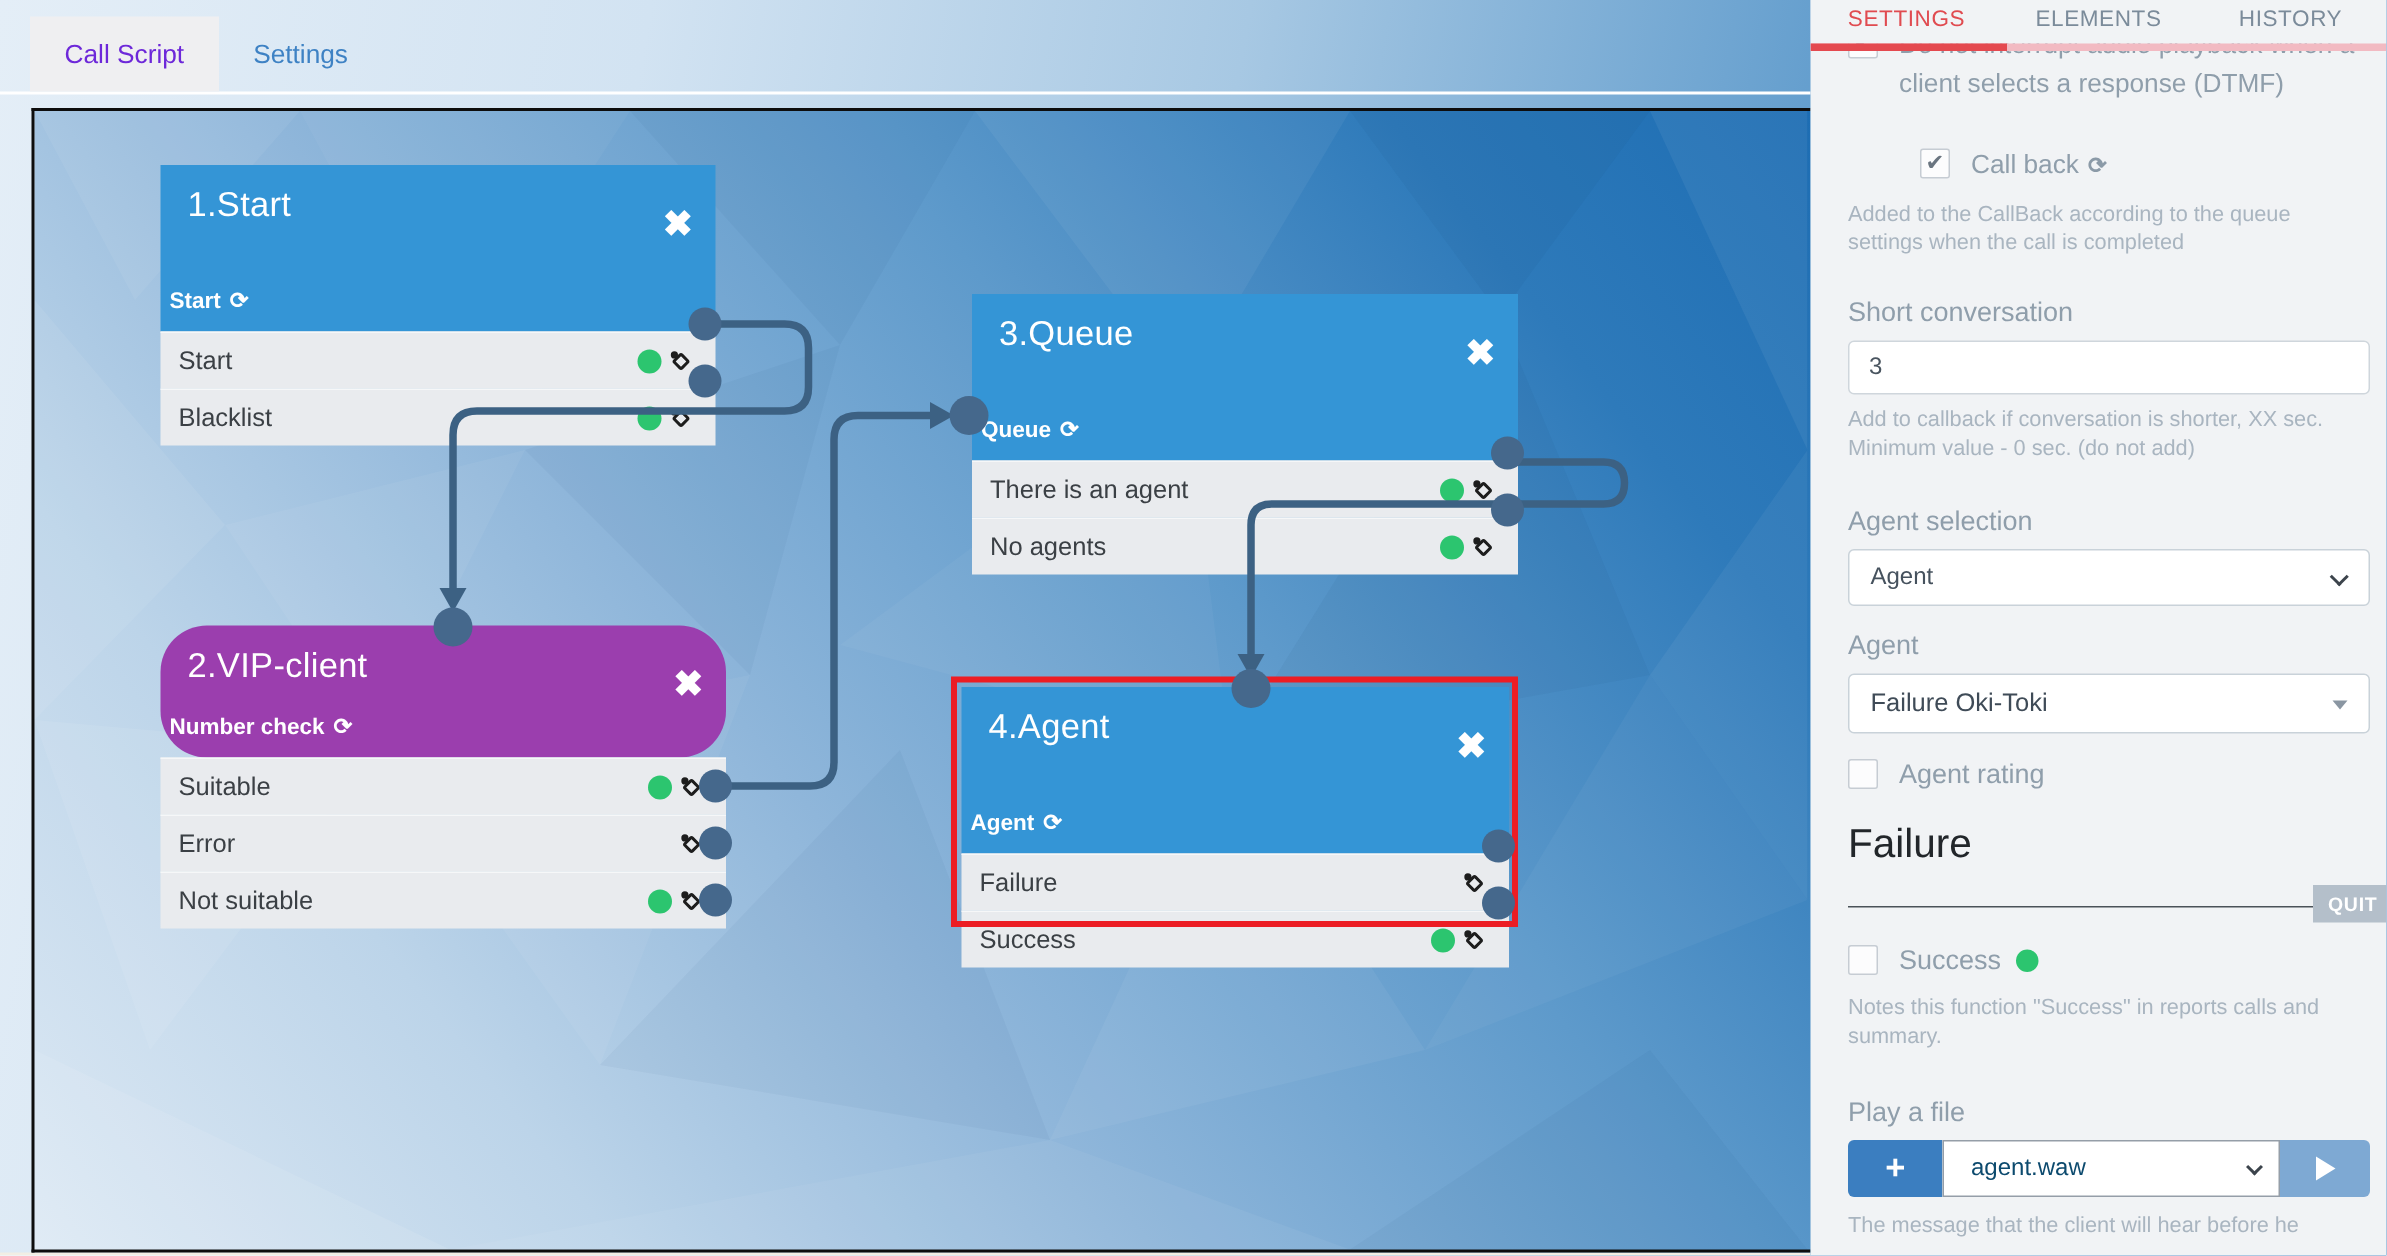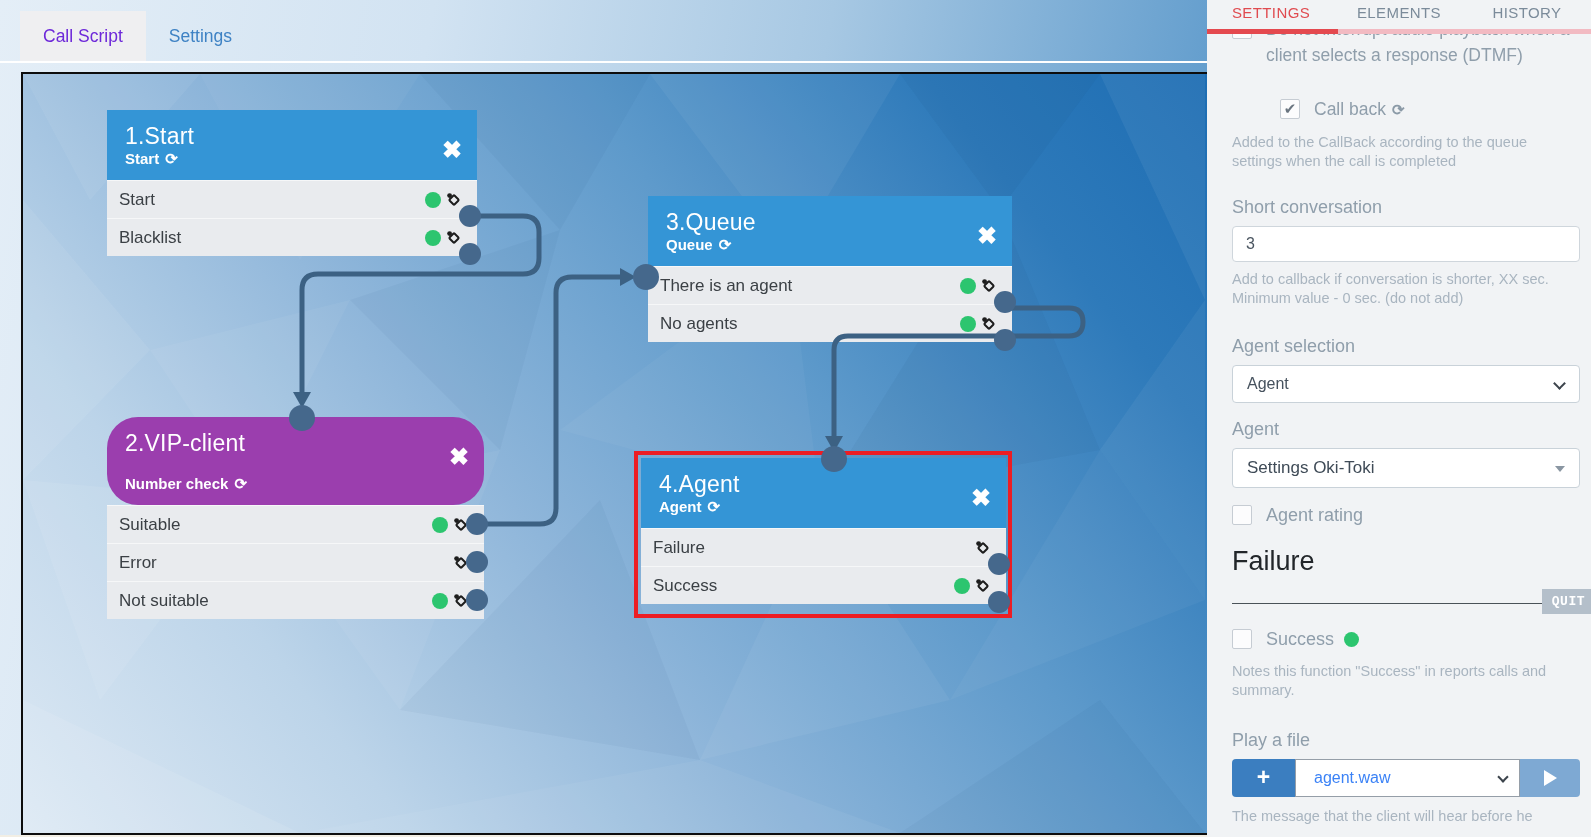--- a/index.html
+++ b/index.html
@@ -24,26 +24,26 @@
     border:2px solid #0d0d0d; border-right:none;
     background:linear-gradient(52deg,#dde9f4 0%,#bcd4e9 22%,#8fb6da 42%,#5e9acb 64%,#2e7aba 84%,#1d6db3 100%);
     overflow:hidden;
   }
   .layer{ position:absolute; left:0; top:0; width:1182px; height:759px; }
   svg.texture{ z-index:1; }
   svg.wires{ z-index:4; pointer-events:none; }
 
   
   .node{ position:absolute; z-index:2; }
-  .node-header{ position:relative; height:70px; padding:13px 18px 0 18px; color:#fff; }
+  .node-header{ position:relative; height:111px; padding:13px 18px 0 18px; color:#fff; }
   .node-header.blue{ background:#3495d6; }
   .node-header.purple{ background:#9b3eae;border-radius:31px; }
   .node2 .node-header{ height:88px; }
   .node-title{ font-size:23px; font-weight:400; letter-spacing:.2px; }
-  .node-subtitle{ position:absolute; left:18px; bottom:12px; font-size:15px; font-weight:bold; }
+  .node-subtitle{ position:absolute; left:6px; bottom:12px; font-size:15px; font-weight:bold; }
   .refresh-ic{ font-weight:bold; margin-left:6px; font-size:15px; }
   .node-close{ position:absolute; right:15px; top:28px; font-size:24px; line-height:24px; color:#fff; cursor:pointer; font-weight:bold; }
   .node-row{ position:relative; display:flex; align-items:center; height:38px; background:#e9ebee; border-top:1px solid #f6f7f8; padding-left:12px; }
   .node-row:first-child{ border-top:none; }
   .node-row .lbl{ font-size:17px; color:#3b4045; flex:1; white-space:nowrap; overflow:hidden; }
   .dot{ width:16px; height:16px; border-radius:50%; background:#2cc56f; margin-right:5px; flex:none; }
   .dot.hidden{ visibility:hidden; }
   .link-ic{ width:15px; height:15px; margin-right:16px; flex:none; }
   .red-box{ position:absolute; border:4px solid #ec1d24; z-index:3; pointer-events:none; }
 
@@ -61,27 +61,27 @@
   .cbx::after{ content:""; }
   .cbx.checked::after{ content:"✔"; }
   .help{ font-size:14.5px; line-height:19px; color:#a9b5c0; margin-top:10px; }
   .field-label{ font-size:18px; color:#8f9eab; }
   .text-input{ width:348px; height:36px; margin-top:8px; border:1px solid #cfd6dc; border-radius:4px; background:#fff; padding:0 13px; font-size:16px; color:#4a5560; font-family:"Liberation Sans", sans-serif; }
   .sel{ position:relative; width:348px; height:38px; margin-top:8px; border:1px solid #c9d2d9; border-radius:4px; background:#fff; display:flex; align-items:center; padding:0 34px 0 14px; font-size:16px; color:#46525e; cursor:pointer; }
   .sel .chev{ position:absolute; right:15px; top:13px; width:9px; height:9px; border-right:2.5px solid #3c444c; border-bottom:2.5px solid #3c444c; transform:rotate(45deg); }
   .sel.sel2{ height:40px; color:#3f4b57; font-size:17px; }
   .sel .tri{ position:absolute; right:14px; top:17px; width:0; height:0; border-left:5px solid transparent; border-right:5px solid transparent; border-top:6px solid #8a96a2; }
   .section-heading{ font-size:27px; color:#22262a; margin-top:18px; }
-  .rule-row{ position:relative; margin-top:26px; height:1px; width:348px;font-family:Liberation Mono, monospace; }
+  .rule-row{ position:relative; margin-top:26px; height:1px; width:348px; }
   .rule-row .line{ position:absolute; left:0; top:0; width:318px; border-top:1px solid #4a5258; }
   .quit-badge{ position:absolute; right:-15px; top:-14px; background:#b4bfca; color:#fff; font-size:13px; font-weight:bold; letter-spacing:.5px; padding:5px 10px; }
   .success-dot{ display:inline-block; width:15px; height:15px; border-radius:50%; background:#2cc56f; margin-left:10px; vertical-align:-2px; }
   .file-row{ display:flex; margin-top:8px; height:38px; width:348px; }
   .btn-plus{ width:63px; background:#3b7ec0; border-radius:4px 0 0 4px; color:#fff; font-size:23px; font-weight:bold; text-align:center; line-height:36px; cursor:pointer; }
-  .file-sel{ position:relative; flex:1; background:#fff; border:1px solid #959ea8; display:flex; align-items:center; padding:0 30px 0 18px; font-size:16px; color:#3b82f6; cursor:pointer; }
+  .file-sel{ position:relative; flex:1; background:#fff; border:1px solid #959ea8; display:flex; align-items:center; padding:0 30px 0 18px; font-size:16px; color:#0c4a6e; cursor:pointer; }
   .file-sel .chev{ position:absolute; right:12px; top:13px; width:8px; height:8px; border-right:2.5px solid #3c444c; border-bottom:2.5px solid #3c444c; transform:rotate(45deg); }
   .btn-play{ width:60px; background:#7ea9d3; border-radius:0 4px 4px 0; display:flex; align-items:center; justify-content:center; cursor:pointer; }
   .btn-play .ptri{ width:0; height:0; border-left:13px solid #fff; border-top:8px solid transparent; border-bottom:8px solid transparent; }
   .mt28{ margin-top:28px;padding-left:48px; } .mt26{ margin-top:26px; } .mt22{ margin-top:22px; } .mt30{ margin-top:30px; }
 </style>
 </head>
 <body>
 
 <div class="top-tabs">
   <div class="top-tab active">Call Script</div>
@@ -268,21 +268,21 @@
     <div class="help" style="margin-top:8px">Add to callback if conversation is shorter, XX sec. Minimum value - 0 sec. (do not add)</div>
 
     <div style="position:relative; margin-top:28px">
       <div class="field-label">Agent selection</div>
       <div class="sel">
         <span>Agent</span>
         <span class="chev"></span>
       </div>
       <div class="field-label" style="margin-top:16px">Agent</div>
       <div class="sel sel2">
-        <span>Settings Oki-Toki</span>
+        <span>Failure Oki-Toki</span>
         <span class="tri"></span>
       </div>
     </div>
 
     <div class="check-row" style="margin-top:14px; font-size:18px">
       <span class="cbx"></span>
       <span>Agent rating</span>
     </div>
 
     <div class="section-heading">Failure</div>

